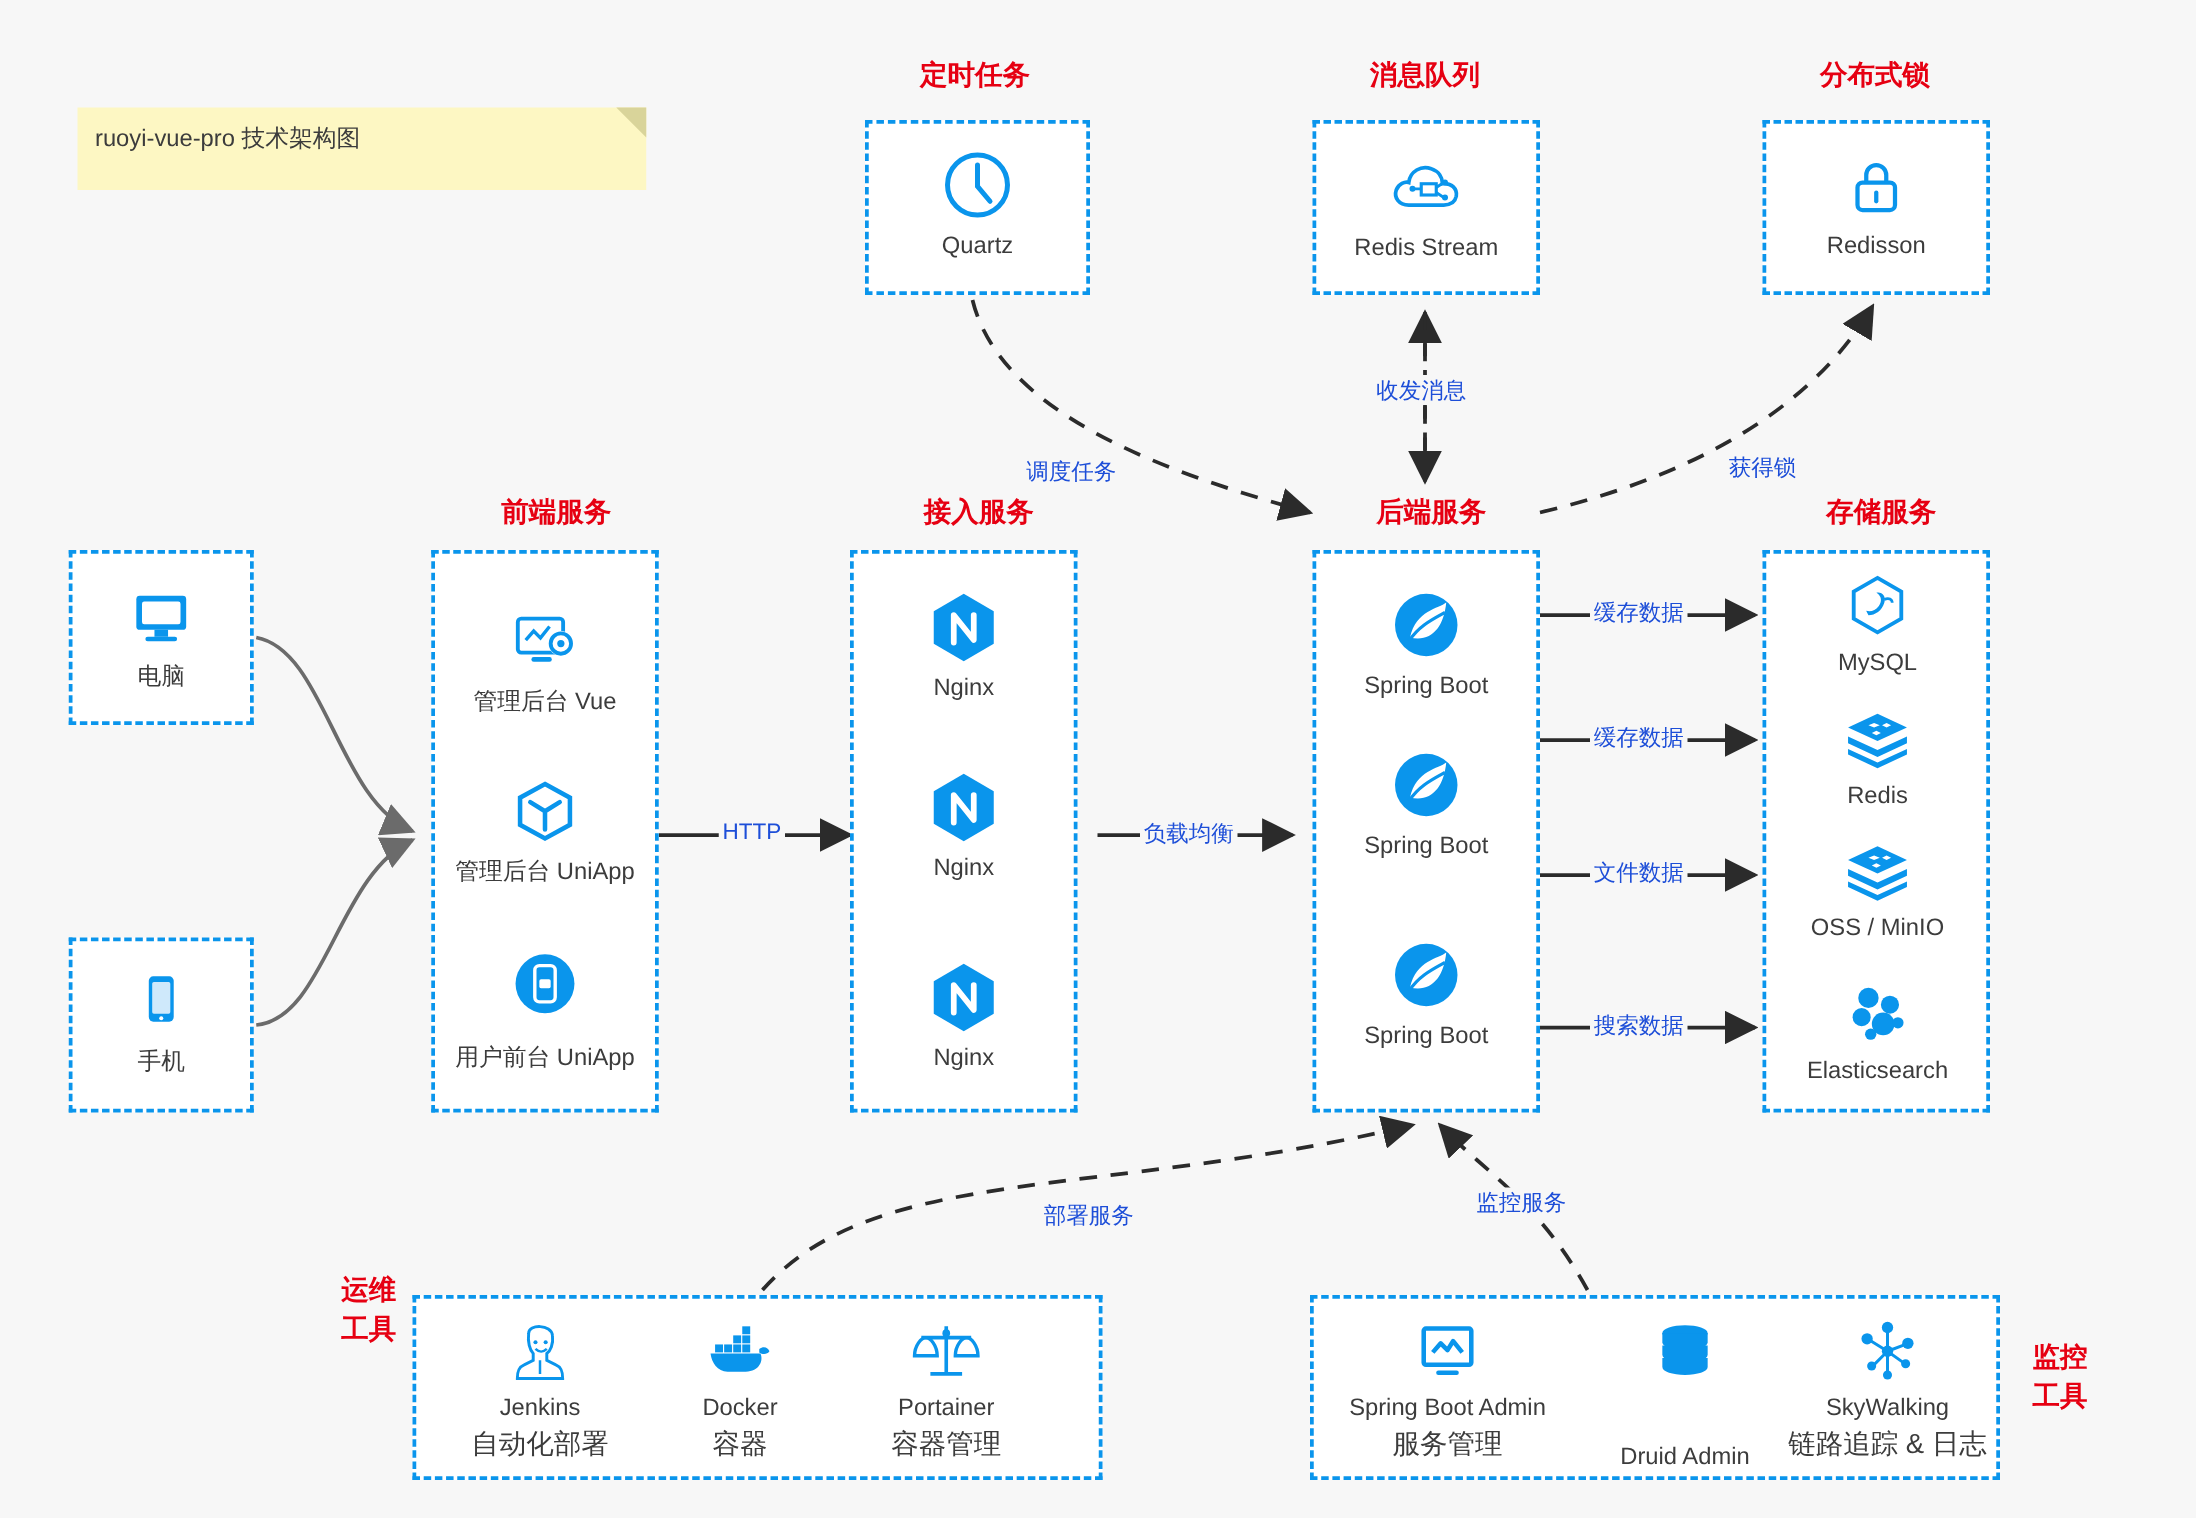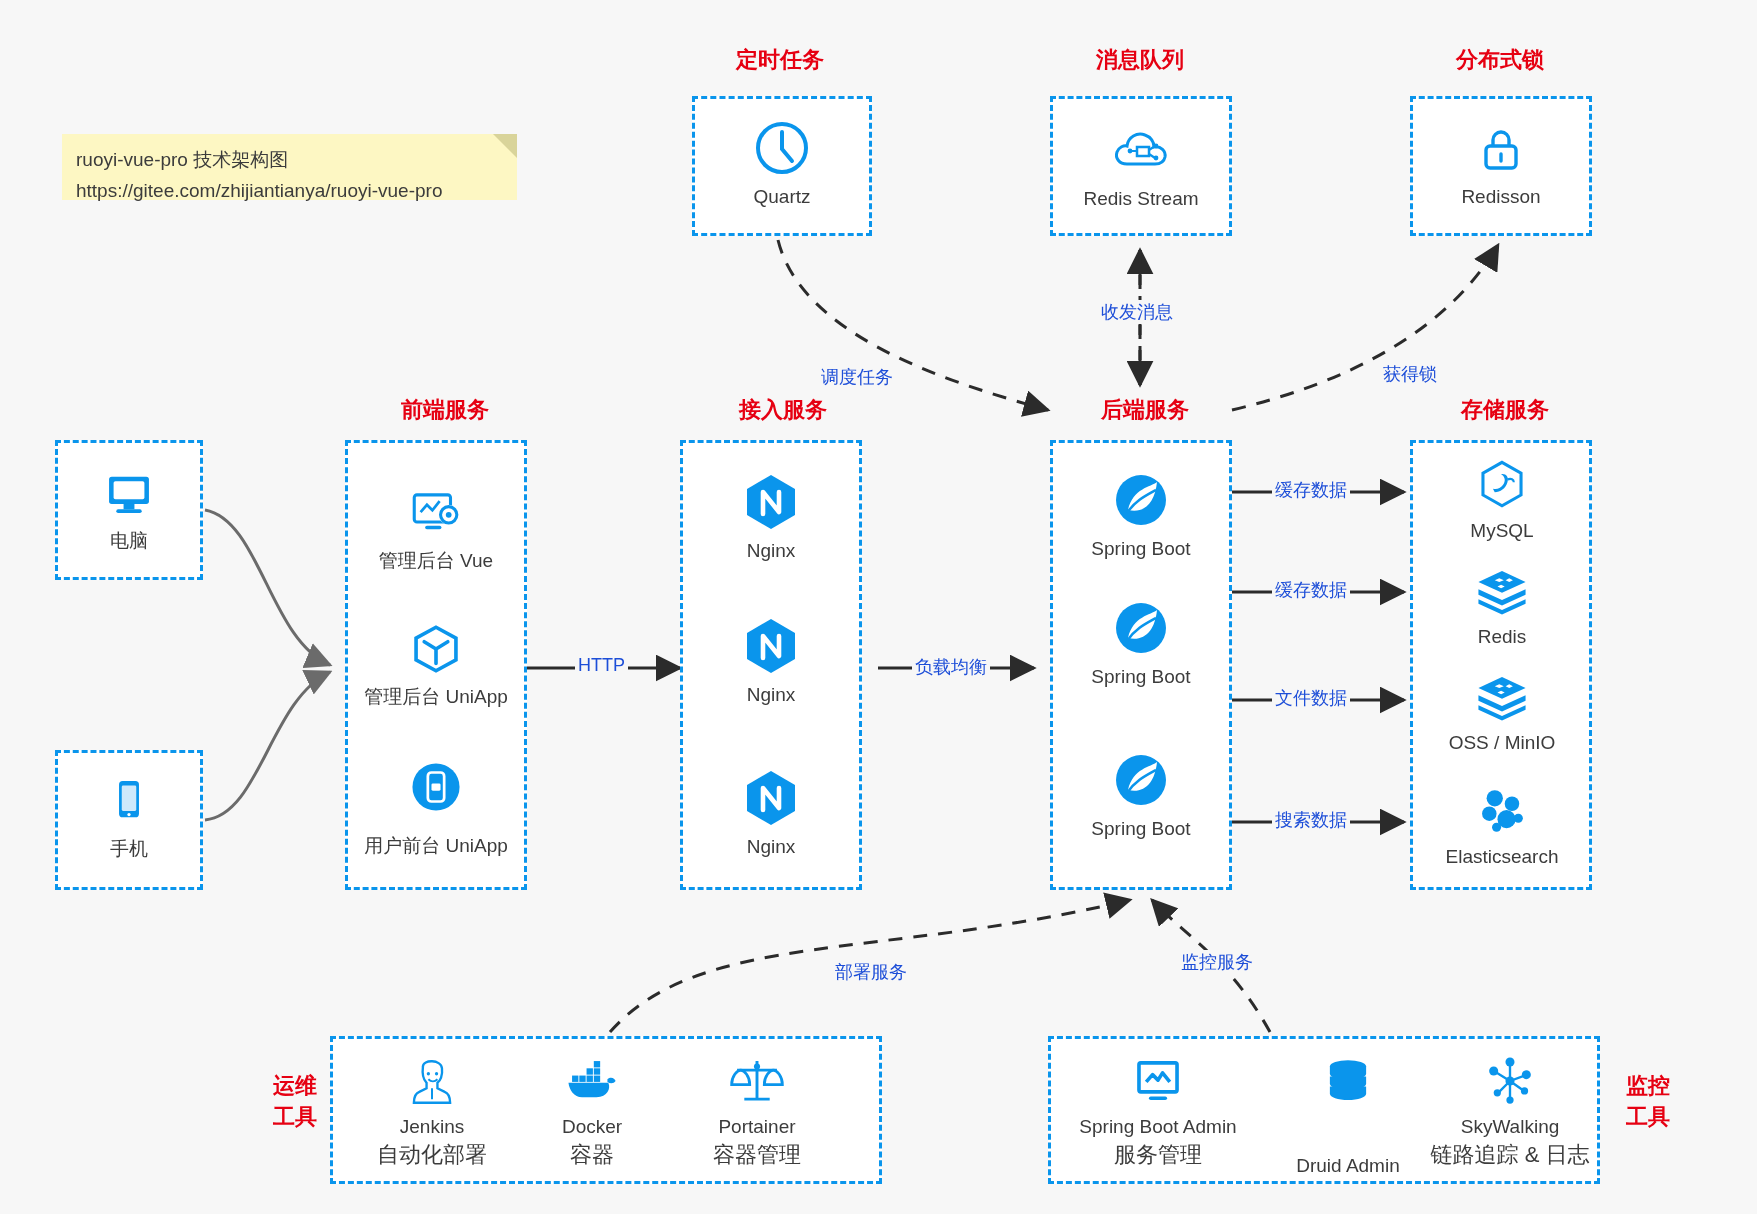--- a/index.html
+++ b/index.html
@@ -13,21 +13,21 @@
     overflow:hidden;
   }
   svg.edges{position:absolute;left:0;top:0;width:1757px;height:1214px;pointer-events:none;}
 
   
   .note{
     position:absolute;left:62px;top:86px;width:455px;height:66px;
     background:#fdf7c3;
     padding:10px 14px 0 14px;
     box-sizing:border-box;
-    font-size:19px;line-height:31px;color:#3c3c3c;margin-top:48px;
+    font-size:19px;line-height:31px;color:#3c3c3c;
   }
   .note .fold{
     position:absolute;right:0;top:0;width:0;height:0;
     border-left:24px solid transparent;border-top:24px solid #d9d49a;
   }
   .note div{white-space:nowrap;}
 
   
   .gtitle{
     position:absolute;color:#e60012;font-weight:bold;font-size:22px;
@@ -93,21 +93,20 @@
   <path d="M1232 822 L 1404 822" fill="none" stroke="#2b2b2b" stroke-width="3" marker-end="url(#ah)"></path>
 
   <path d="M610 1032 C 700 930, 880 960, 1130 900" fill="none" stroke="#2b2b2b" stroke-width="3" stroke-dasharray="14 11" marker-end="url(#ah)"></path>
 
   <path d="M1270 1032 C 1230 960, 1190 940, 1152 900" fill="none" stroke="#2b2b2b" stroke-width="3" stroke-dasharray="14 11" marker-end="url(#ah)"></path>
 </svg>
 
 <div class="note">
   <span class="fold"></span>
   <div>ruoyi-vue-pro 技术架构图</div>
-  <div>https://gitee.com/zhijiantianya/ruoyi-vue-pro</div>
 </div>
 
 <div class="gtitle" style="left:690px;top:45px;width:180px;">定时任务</div>
 <div class="box" style="left:692px;top:96px;width:180px;height:140px;"></div>
 <div class="cell" style="left:722px;top:116px;width:120px;">
   <svg class="ico big" viewBox="0 0 64 64">
     <circle cx="32" cy="32" r="24" fill="none" stroke="#0a95ec" stroke-width="4"></circle>
     <path d="M32 16 L32 33 L42 45" fill="none" stroke="#0a95ec" stroke-width="4" stroke-linecap="round"></path>
   </svg>
   <div class="cap">Quartz</div>
@@ -285,21 +284,21 @@
 
 <div class="elabel" style="left:575px;top:655px;">HTTP</div>
 <div class="elabel" style="left:912px;top:655px;">负载均衡</div>
 <div class="elabel" style="left:1272px;top:478px;">缓存数据</div>
 <div class="elabel" style="left:1272px;top:578px;">缓存数据</div>
 <div class="elabel" style="left:1272px;top:686px;">文件数据</div>
 <div class="elabel" style="left:1272px;top:808px;">搜索数据</div>
 <div class="elabel" style="left:832px;top:960px;">部署服务</div>
 <div class="elabel" style="left:1178px;top:950px;">监控服务</div>
 
-<div class="gtitle two-line" style="left:255px;top:1070px;width:80px;">
+<div class="gtitle two-line" style="left:255px;top:1016px;width:80px;">
   <div>运维</div>
   <div>工具</div>
 </div>
 <div class="box" style="left:330px;top:1036px;width:552px;height:148px;"></div>
 <div class="cell" style="left:352px;top:1052px;width:160px;">
   <svg class="ico" viewBox="0 0 64 64">
     <path d="M22 16 C22 8 42 8 43 18 C44 26 41 32 38 34 L38 40 L46 44 C51 46 52 50 52 56 L12 56 C12 50 13 46 18 44 L26 40 L26 34 C23 31 21 24 22 16 Z" fill="none" stroke="#0a95ec" stroke-width="2.6"></path>
     <circle cx="28" cy="24" r="1.8" fill="#0a95ec"></circle>
     <circle cx="37" cy="24" r="1.8" fill="#0a95ec"></circle>
     <path d="M28 30 C31 33 35 33 38 30" fill="none" stroke="#0a95ec" stroke-width="2.2"></path>

